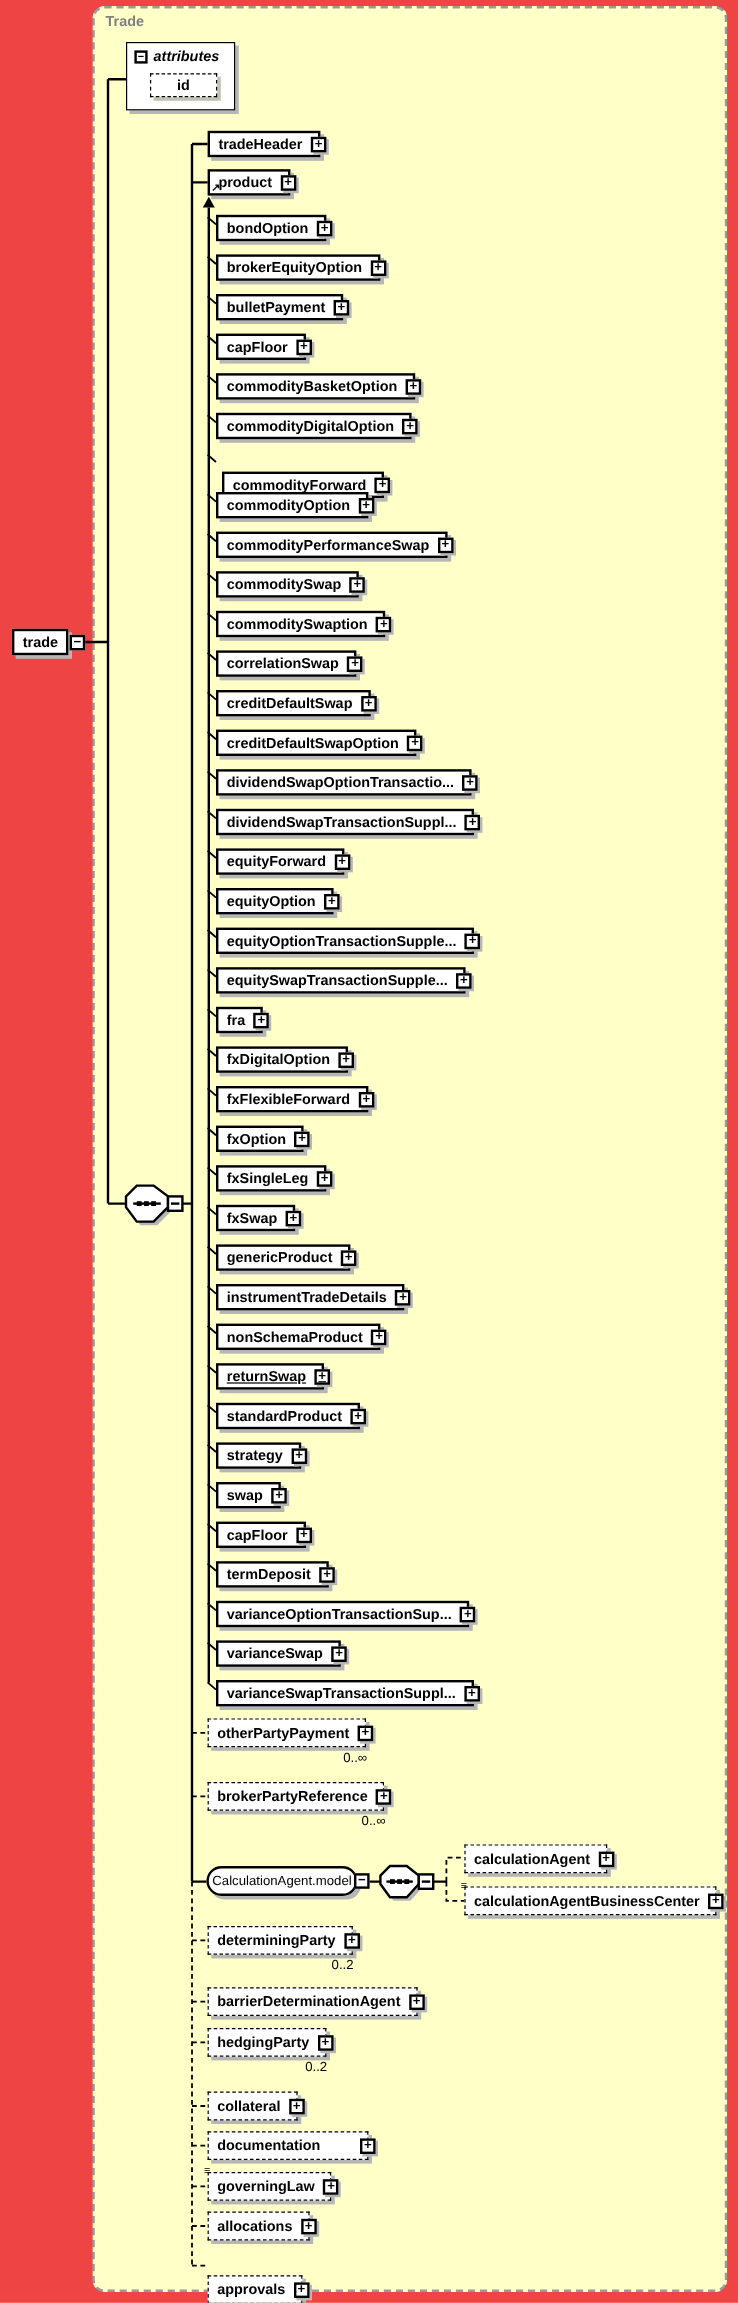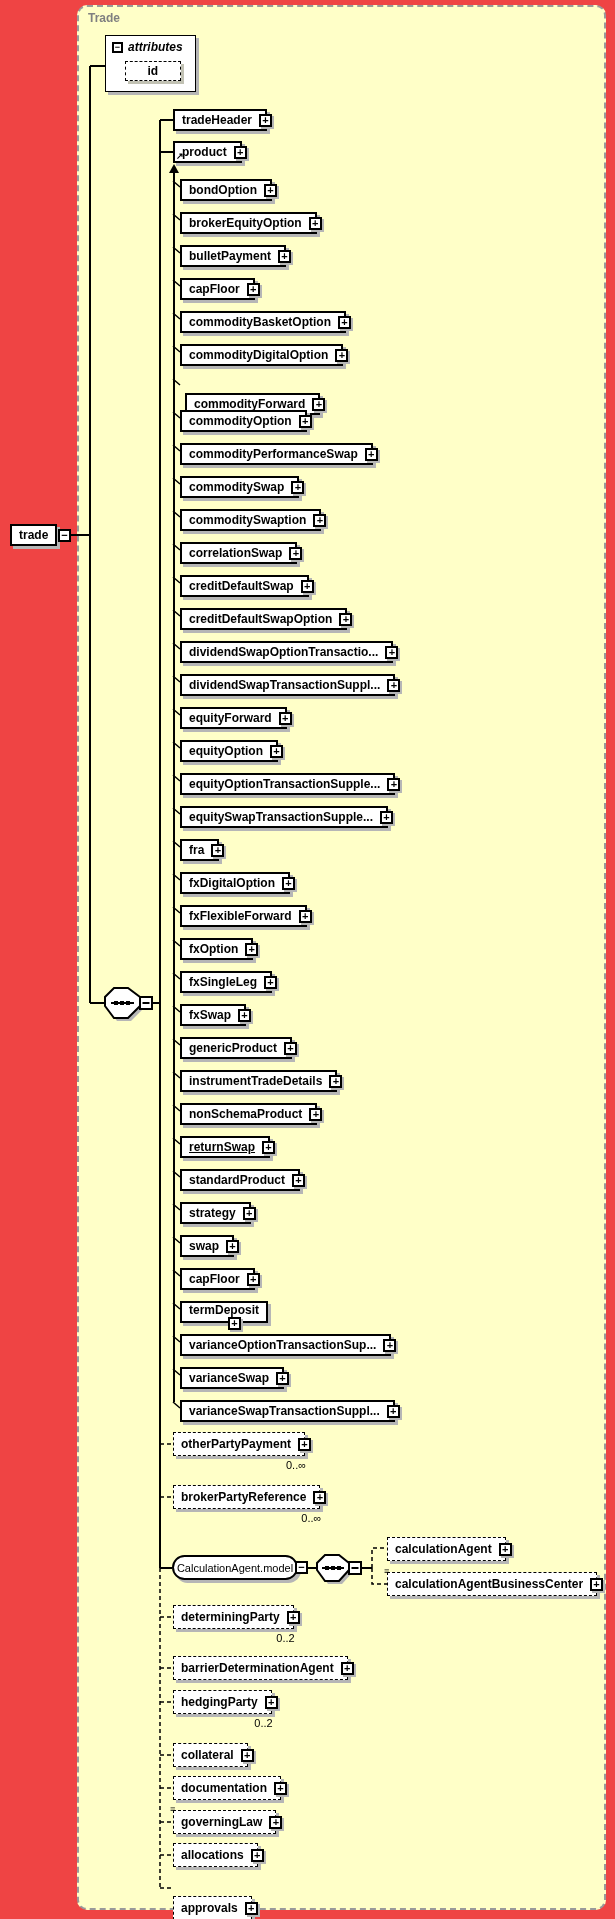--- a/index.html
+++ b/index.html
@@ -258,21 +258,21 @@
         <span class="plus">+</span>
       </div>
       <div class="elem" style="left: 180px; top: 1235px;">
         <span>swap</span>
         <span class="plus">+</span>
       </div>
       <div class="elem" style="left: 180px; top: 1268px;">
         <span>capFloor</span>
         <span class="plus">+</span>
       </div>
-      <div class="elem" style="left: 180px; top: 1301px; flex-direction: column;">
+      <div class="elem" style="left: 180px; top: 1301px;">
         <span>termDeposit</span>
         <span class="plus">+</span>
       </div>
       <div class="elem" style="left: 180px; top: 1334px;">
         <span>varianceOptionTransactionSup...</span>
         <span class="plus">+</span>
       </div>
       <div class="elem" style="left: 180px; top: 1367px;">
         <span>varianceSwap</span>
         <span class="plus">+</span>
@@ -302,21 +302,21 @@
       </div>
       <div class="elem dashed" style="left: 173px; top: 1690px;">
         <span>hedgingParty</span>
         <span class="plus">+</span>
         <span class="occ">0..2</span>
       </div>
       <div class="elem dashed" style="left: 173px; top: 1743px;">
         <span>collateral</span>
         <span class="plus">+</span>
       </div>
-      <div class="elem dashed" style="left: 173px; top: 1776px;">
+      <div class="elem dashed" style="left: 173px; top: 1776px; gap: 26px;">
         <span>documentation</span>
         <span class="plus">+</span>
       </div>
       <div class="elem dashed" style="left: 173px; top: 1810px;">
         <span class="ref-icon">≡</span>
         <span>governingLaw</span>
         <span class="plus">+</span>
       </div>
       <div class="elem dashed" style="left: 173px; top: 1843px;">
         <span>allocations</span>

